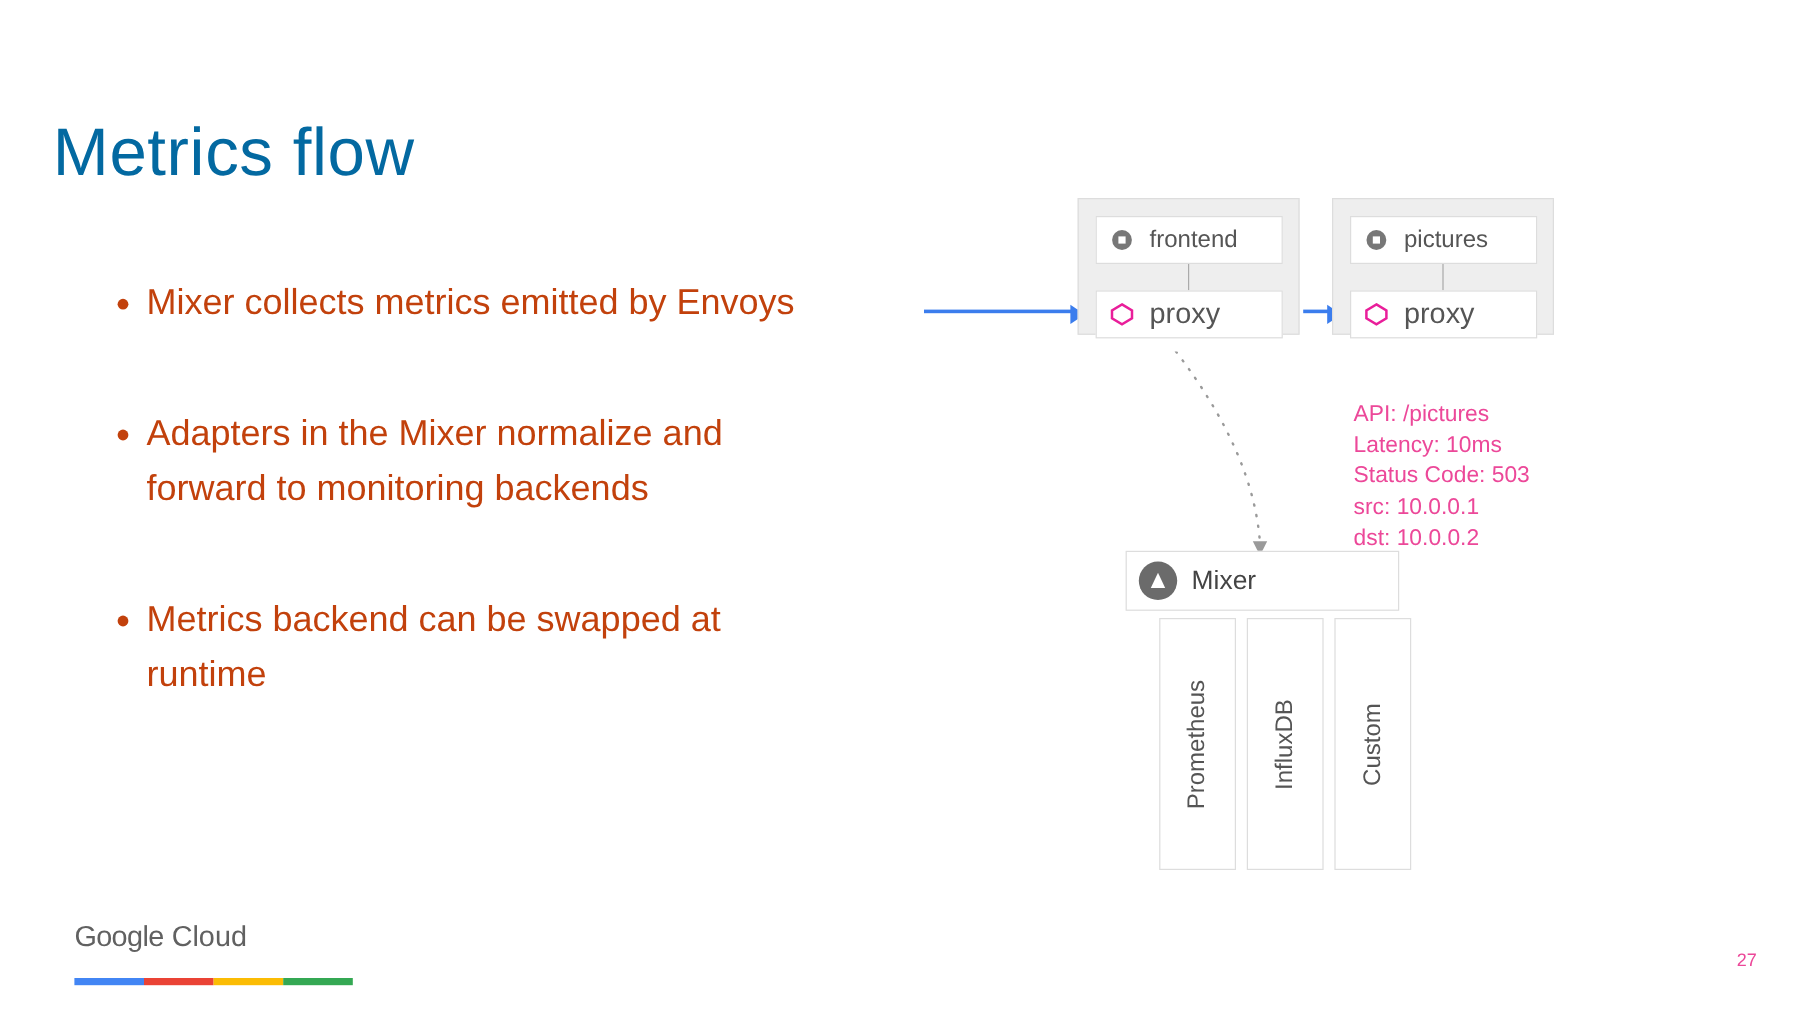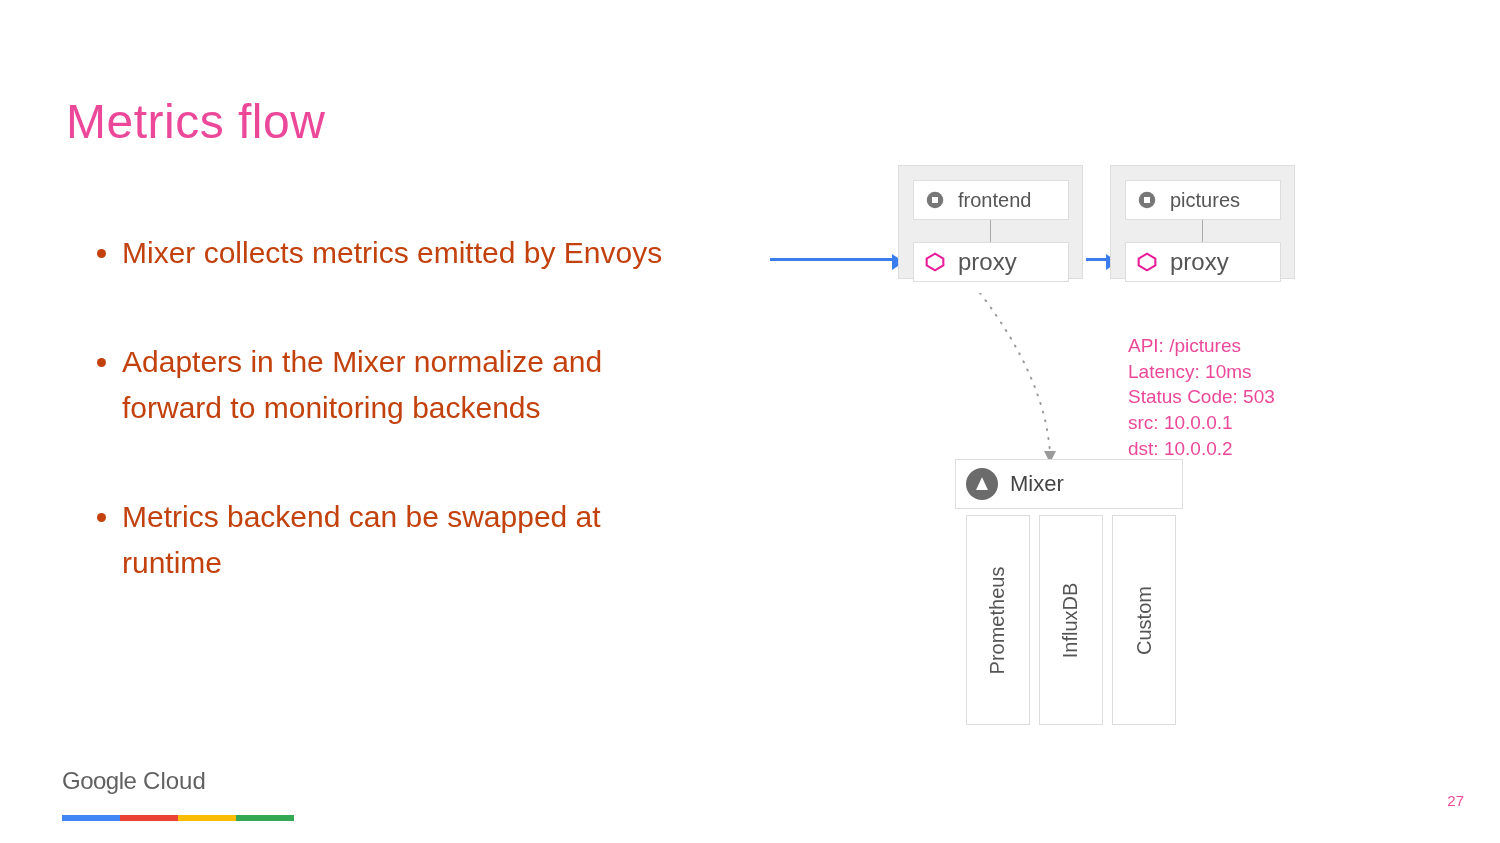--- a/index.html
+++ b/index.html
@@ -1,19 +1,19 @@
 <!DOCTYPE html>
 <html><head>
 <meta charset="utf-8">
 <style>
   * { box-sizing: border-box; margin: 0; padding: 0; }
   html, body { width: 1500px; height: 843px; font-family: Arial, Helvetica, sans-serif; background: #fff; color: #444; }
   .slide { position: relative; width: 1500px; height: 843px; }
 
-  .title { position: absolute; left: 66px; top: 94px; font-size: 48px; font-weight: 400; color: #ec4899; letter-spacing: 0.5px; }
+  .title { position: absolute; left: 44px; top: 94px; font-size: 56px; font-weight: 400; color: #0369a1; letter-spacing: 0.5px; }
 
   .bullets { position: absolute; left: 92px; top: 230px; width: 590px; }
   .bullets li { list-style: disc; margin-left: 30px; margin-bottom: 62px; font-size: 30px; line-height: 1.55; color: #c2410c; }
 
   
   .diagram { position: absolute; left: 770px; top: 163px; width: 700px; height: 620px; }
 
   .podbox {
     position: absolute;
     width: 185px;
@@ -50,21 +50,21 @@
   .arrow2 { left: 316px; top: 95px; width: 30px; }
 
   
   .dotted-path { position:absolute; left:170px; top:130px; width:200px; height:180px; pointer-events:none;}
 
   
   .metrics { position:absolute; left: 358px; top: 170px; font-size:19px; color:#ec4899; line-height:1.35; }
 
   
   .mixer {
-    position: absolute; left: 185px; top: 296px;
+    position: absolute; left: 168px; top: 296px;
     width: 228px; height:50px;
     background:#fff; border:1px solid #ddd;
     display:flex; align-items:center; font-size:22px; color:#444;
   }
   .mixer .istio-ic { width:32px;height:32px;border-radius:50%;background:#6b6b6b;margin:0 12px 0 10px;display:flex;align-items:center;justify-content:center;}
 
   
   .adapter {
     position:absolute; top: 352px; width: 64px; height:210px;
     background:#fff; border:1px solid #ddd;

